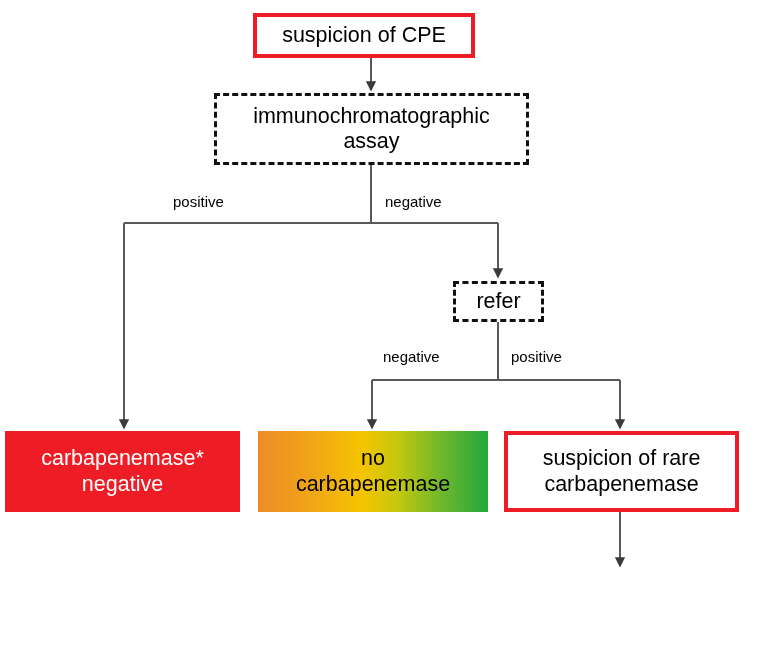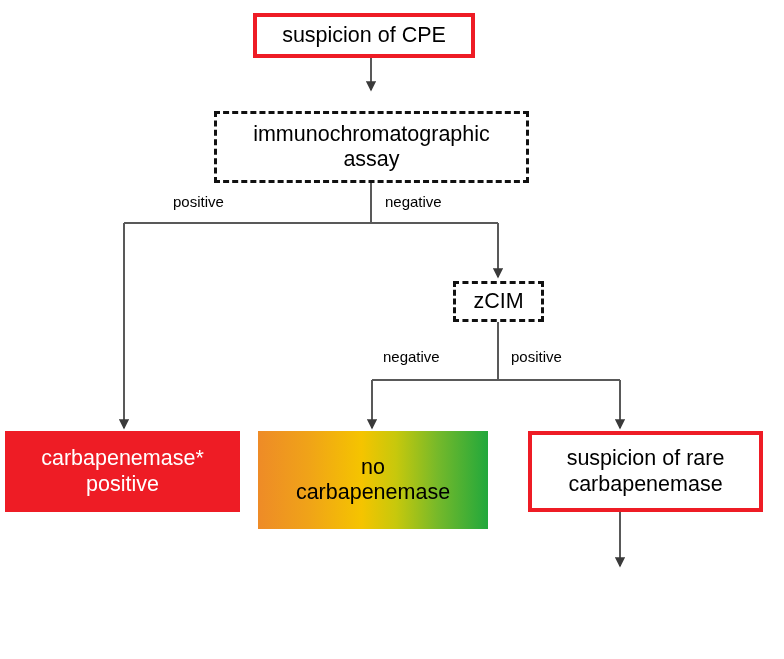--- a/index.html
+++ b/index.html
@@ -92,32 +92,32 @@
 
     <path d="M 372 380 L 372 428" stroke="#595959" stroke-width="2" fill="none" marker-end="url(#arrow)"></path>
 
     <path d="M 620 380 L 620 428" stroke="#595959" stroke-width="2" fill="none" marker-end="url(#arrow)"></path>
 
     <path d="M 620 512 L 620 566" stroke="#595959" stroke-width="2" fill="none" marker-end="url(#arrow)"></path>
   </svg>
 
   <div class="node node-red-outline" style="left:253px; top:13px; width:222px; height:45px;">suspicion of CPE</div>
 
-  <div class="node node-dashed" style="left:214px; top:111px; width:315px; height:72px;">immunochromatographic
+  <div class="node node-dashed" style="left:214px; top:93px; width:315px; height:72px;">immunochromatographic
 assay</div>
 
-  <div class="node node-dashed" style="left:453px; top:281px; width:91px; height:41px;">zCIM</div>
+  <div class="node node-dashed" style="left:453px; top:281px; width:91px; height:41px;">refer</div>
 
   <div class="node node-red-fill" style="left:5px; top:431px; width:235px; height:81px;">carbapenemase*
-positive</div>
+negative</div>
 
-  <div class="node node-gradient" style="left:258px; top:431px; width:230px; height:98px;">no
+  <div class="node node-gradient" style="left:258px; top:431px; width:230px; height:81px;">no
 carbapenemase</div>
 
-  <div class="node node-red-outline" style="left:504px; top:431px; width:235px; height:81px;margin-left:24px;">suspicion of rare
+  <div class="node node-red-outline" style="left:504px; top:431px; width:235px; height:81px;">suspicion of rare
 carbapenemase</div>
 
 
   <div class="edge-label" style="left:173px; top:193px;">positive</div>
 
   <div class="edge-label" style="left:385px; top:193px;">negative</div>
 
   <div class="edge-label" style="left:383px; top:348px;">negative</div>
 
   <div class="edge-label" style="left:511px; top:348px;">positive</div>

